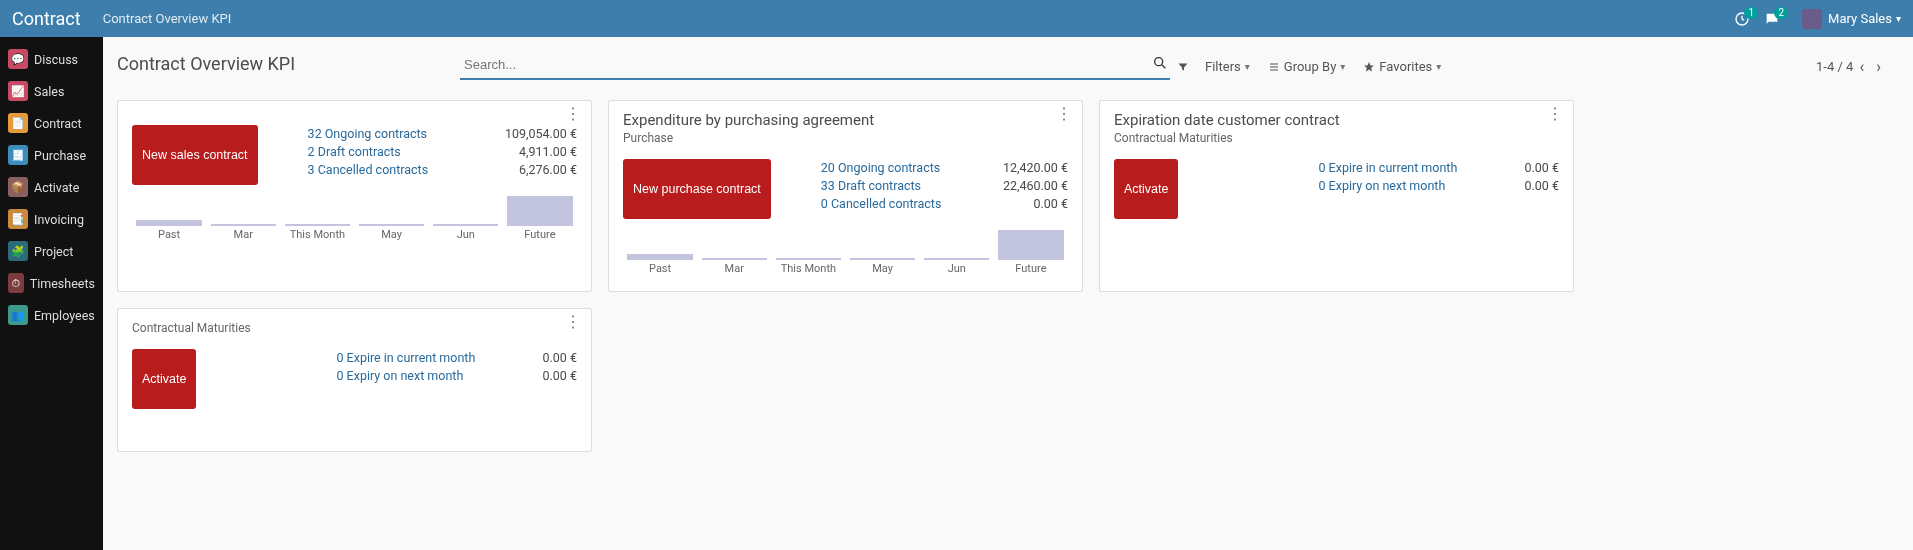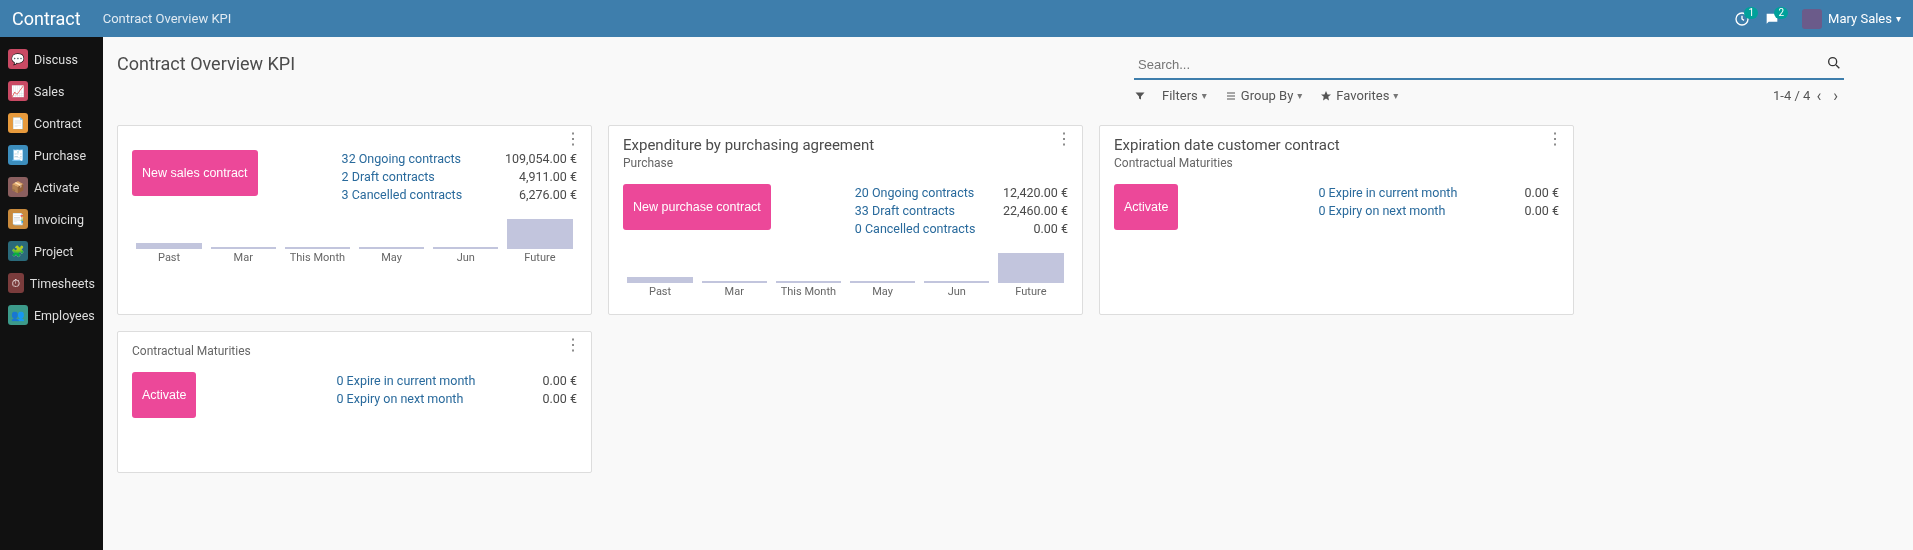--- a/index.html
+++ b/index.html
@@ -23,39 +23,39 @@
   .ico.purchase { background: #3c8dbc; }
   .ico.inventory { background: #8b5f5f; }
   .ico.invoicing { background: #c98a3c; }
   .ico.project { background: #2a6a7a; }
   .ico.timesheets { background: #7a3c3c; }
   .ico.employees { background: #3c9a8a; }
 
   .main { flex: 1; padding: 14px 26px 0 14px; overflow: auto; }
   .main-head { display: flex; align-items: flex-start; }
   .page-title { font-size: 18px; font-weight: 400; color: #4c4c4c; padding-top: 2px; }
-  .search-wrap { flex: 1; display: flex; flex-direction: column; align-items: center; }
+  .search-wrap { flex: 1; display: flex; flex-direction: row; align-items: flex-start; gap: 7px; }
   .search-box { position: relative; width: 710px; }
   .search-box input { width: 100%; border: none; border-bottom: 2px solid #3e7eac; padding: 6px 26px 6px 4px; font-size: 13px; outline: none; background: transparent; }
   .search-box .mag { position: absolute; right: 2px; top: 4px; color: #555; cursor:pointer; }
   .toolbar-row { display: flex; align-items: center; width: 710px; margin-top: 6px; font-size: 13px; color: #555; }
   .toolbar-row .tool { display: inline-flex; align-items: center; margin-right: 18px; cursor: pointer; }
   .toolbar-row .tool .cd { margin-left: 4px; font-size: 10px; color: #777;}
   .toolbar-row .pager { margin-left: auto; display: inline-flex; align-items: center; }
   .toolbar-row .pager .pg-btn { padding: 0 6px; color: #555; cursor: pointer; font-size: 16px; }
 
   .cards { display: flex; flex-wrap: wrap; gap: 16px; margin-top: 20px; }
   .card { background: #fff; border: 1px solid #ddd; border-radius: 2px; padding: 10px 14px 6px 14px; position: relative; }
   .card.w1 { width: 475px; }
   .card .menu { position: absolute; top: 8px; right: 10px; color: #777; cursor: pointer; font-size: 16px; line-height: 10px;}
   .card .title { font-size: 15px; font-weight: 400; color: #4c4c4c; }
   .card .subtitle { font-size: 12px; color: #666; margin-top: 2px; }
   .card .body { display: flex; margin-top: 14px; min-height: 58px;}
-  .card .btn { background: #ec4899; color: #fff; border: none; border-radius: 3px; padding: 16px 10px; font-size: 12.5px; cursor: pointer; align-self: flex-start; }
-  .card .links { margin-left: 84px; flex: 1; }
+  .card .btn { background: #b91c1c; color: #fff; border: none; border-radius: 3px; padding: 23px 10px; font-size: 12.5px; cursor: pointer; align-self: flex-start; }
+  .card .links { margin-left: 50px; flex: 1; }
   .card .links.expire { margin-left: 140px; }
   .card .links .row { display: flex; justify-content: space-between; font-size: 12.5px; line-height: 18px; }
   .card .links .row .count { color: #296a9c; cursor: pointer; }
   .card .links .row .amt { color: #4a4a4a; }
 
   .chart { display: flex; margin-top: 6px; height: 50px; align-items: flex-end; justify-content: center; }
   .chart .col { flex: 1; display: flex; flex-direction: column; align-items: center; }
   .chart .col .bar { width: 88%; background: #c2c5dd; }
   .chart .col .lbl { font-size: 11px; color: #666; margin-top: 2px; }
 

